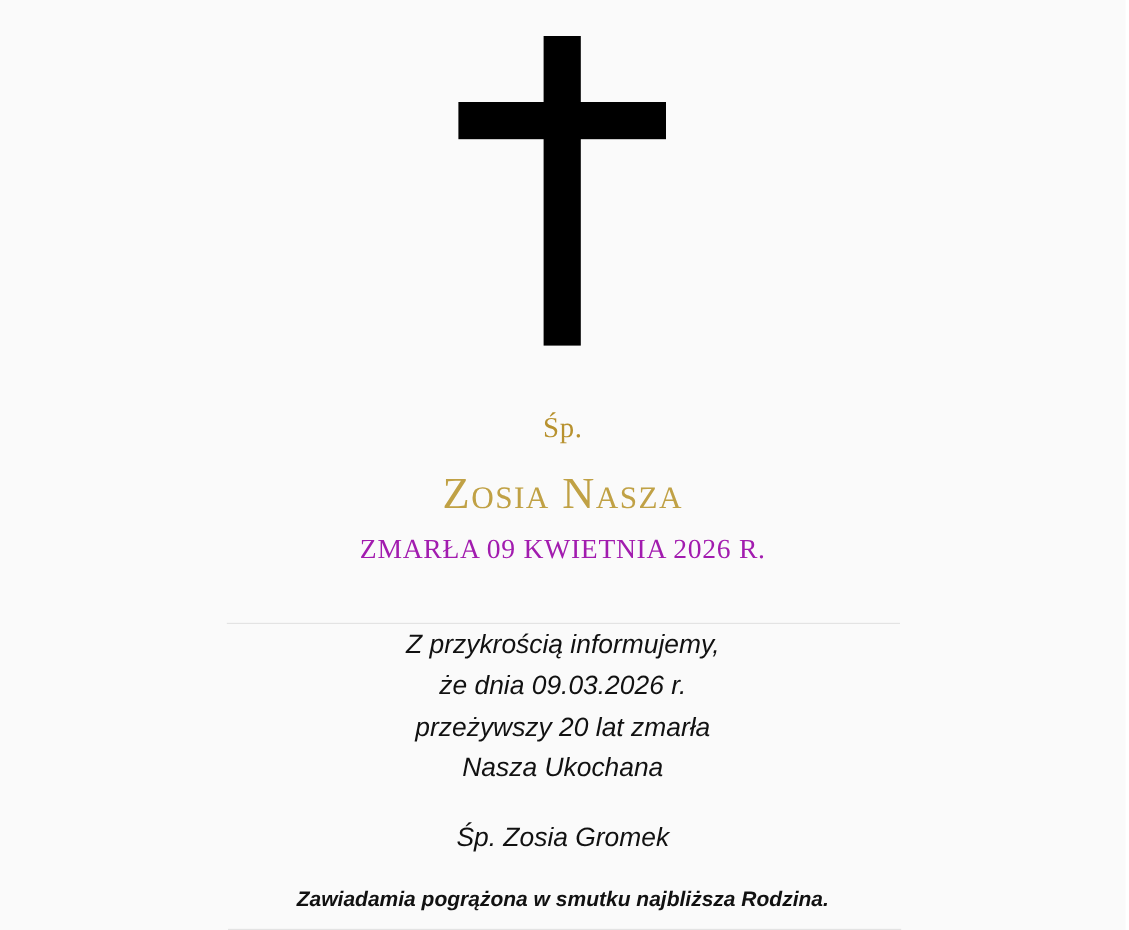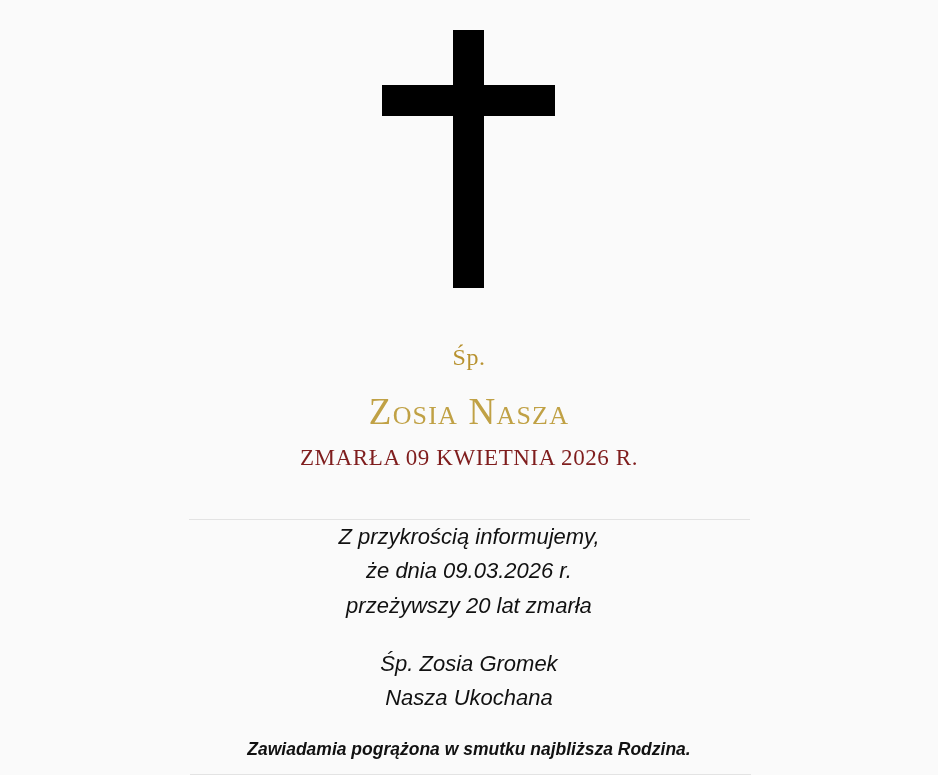--- a/index.html
+++ b/index.html
@@ -61,21 +61,21 @@
     font-size: 37px;
     color: #c0a145;
     font-variant: small-caps;
     letter-spacing: 1.2px;
     line-height: 1;
     white-space: nowrap;
   }
   .death-date {
     margin-top: 16px;
     font-size: 23px;
-    color: #7f1d1d;
+    color: #a21caf;
     font-variant: small-caps;
     letter-spacing: 0.6px;
     line-height: 1;
   }
 
   
   .divider {
     margin-top: 50px;
     width: 561px;
     height: 1px;
@@ -132,20 +132,20 @@
   <div class="deceased-name">Zosia Nasza</div>
 
   <div class="death-date">ZMARŁA 09 KWIETNIA 2026 R.</div>
 
   <div class="divider"></div>
 
   <div class="obituary-body">
     <span class="line">Z przykrością informujemy,</span>
     <span class="line">że dnia 09.03.2026 r.</span>
     <span class="line">przeżywszy 20 lat zmarła</span>
+    <span class="line">Nasza Ukochana</span>
     <span class="line block-gap">Śp. Zosia Gromek</span>
-    <span class="line">Nasza Ukochana</span>
   </div>
 
   <div class="family-line">Zawiadamia pogrążona w smutku najbliższa Rodzina.</div>
 
   <div class="bottom-rule"></div>
 </div>
 
 </body></html>

